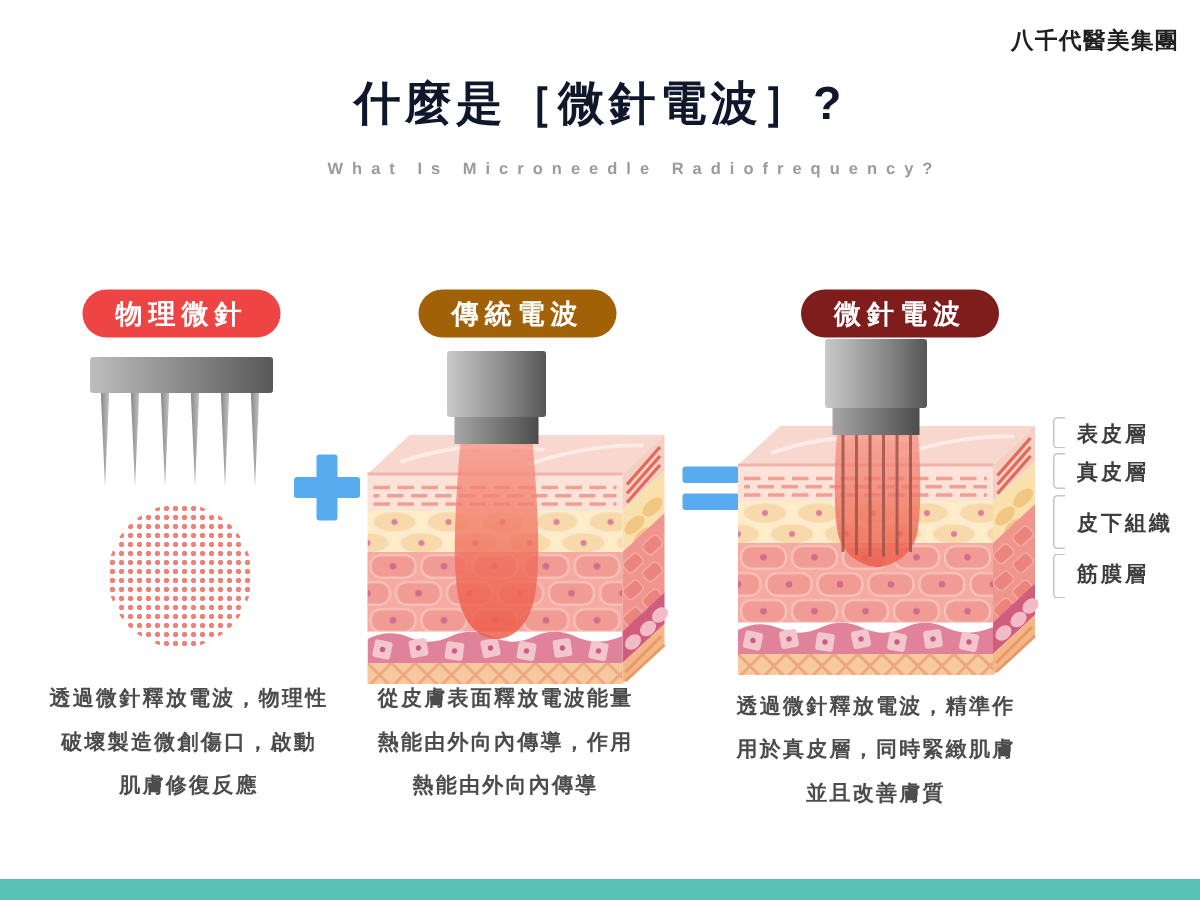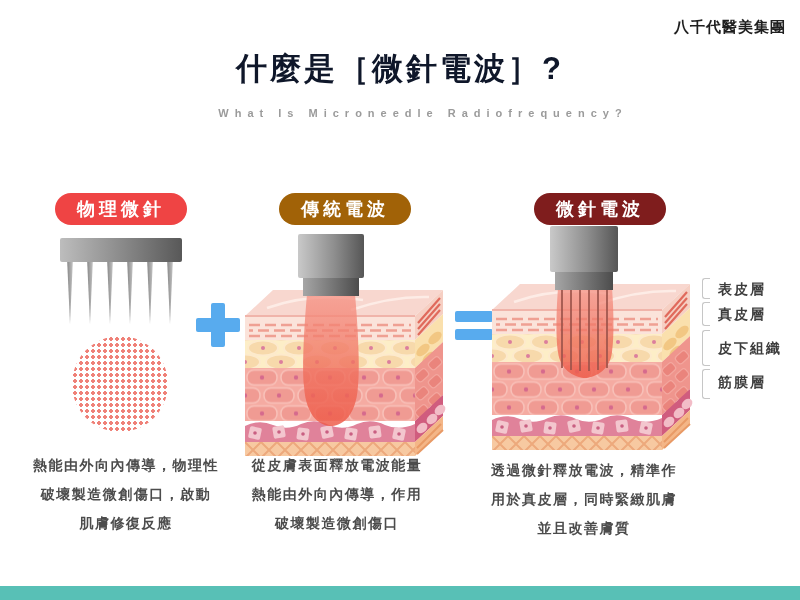--- a/index.html
+++ b/index.html
@@ -245,28 +245,28 @@
   <div class="bracket bk1"></div>
   <div class="bracket bk2"></div>
   <div class="bracket bk3"></div>
   <div class="bracket bk4"></div>
   <div class="skin-label sl1">表皮層</div>
   <div class="skin-label sl2">真皮層</div>
   <div class="skin-label sl3">皮下組織</div>
   <div class="skin-label sl4">筋膜層</div>
 
   <div class="desc desc-1">
-    <div>熱能由外向內傳導，物理性</div>
+    <div>透過微針釋放電波，物理性</div>
     <div>破壞製造微創傷口，啟動</div>
     <div>肌膚修復反應</div>
   </div>
   <div class="desc desc-2">
     <div>從皮膚表面釋放電波能量</div>
     <div>熱能由外向內傳導，作用</div>
-    <div>破壞製造微創傷口</div>
+    <div>熱能由外向內傳導</div>
   </div>
   <div class="desc desc-3">
     <div>透過微針釋放電波，精準作</div>
     <div>用於真皮層，同時緊緻肌膚</div>
     <div>並且改善膚質</div>
   </div>
 
   <div class="footer-bar"></div>
 </div>
 

